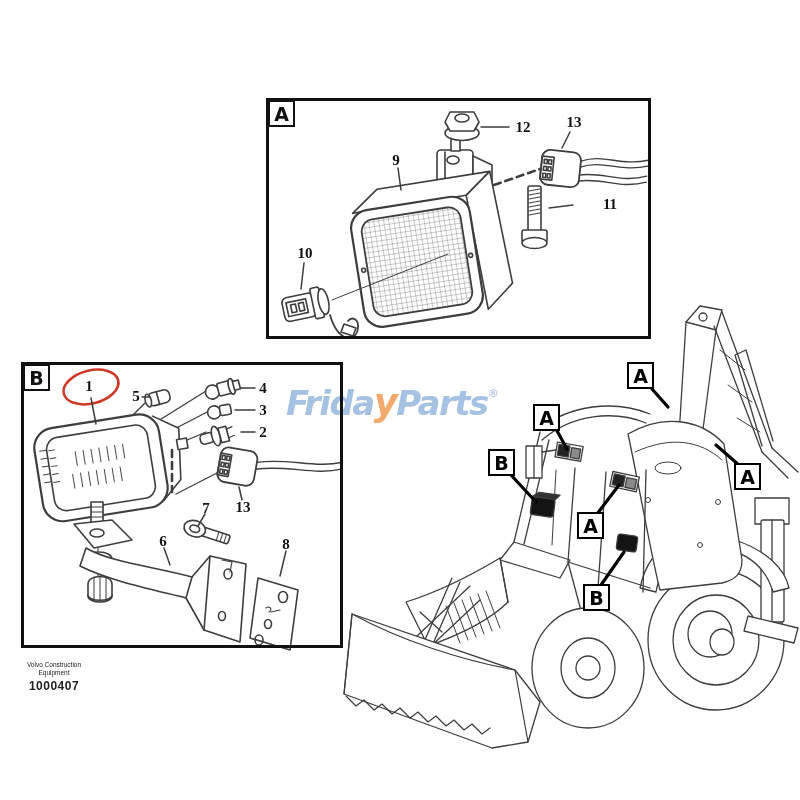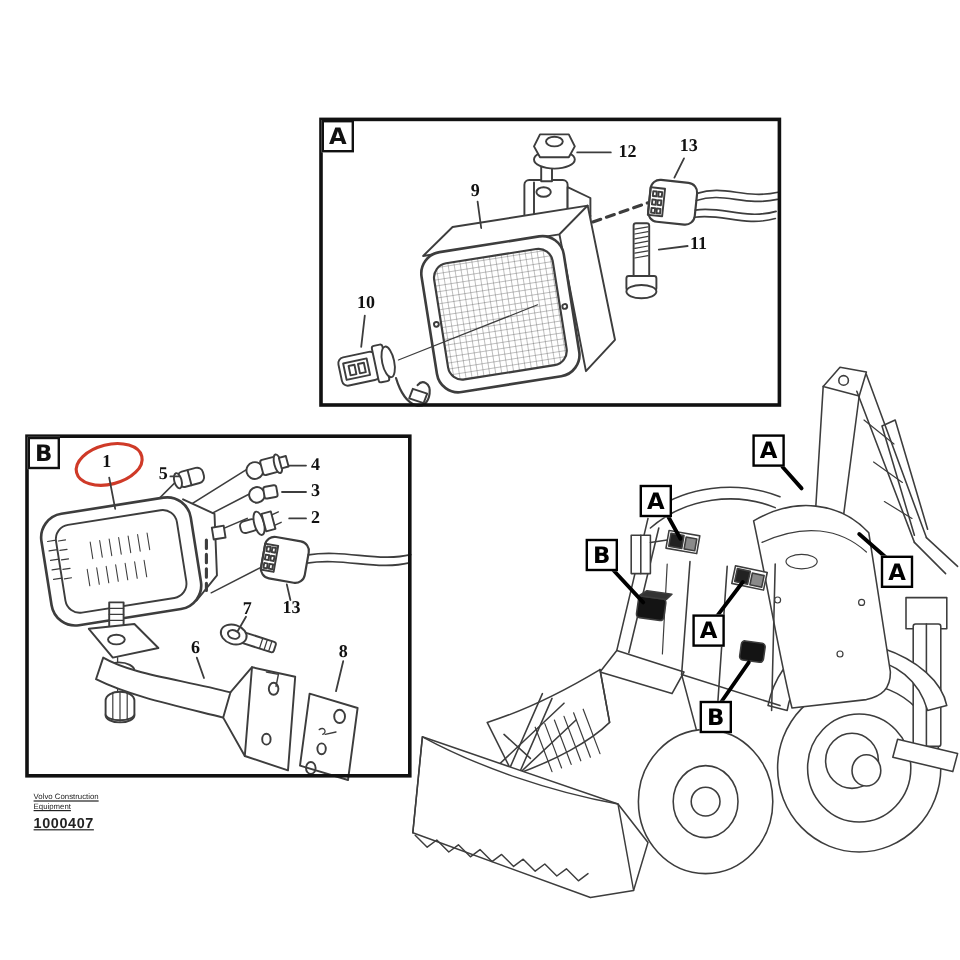--- a/index.html
+++ b/index.html
@@ -16,29 +16,30 @@
     font-size:15px; color:#111; font-family:Liberation Serif, serif; letter-spacing:0; }
   .callout-box { position:absolute; z-index:4; width:27px; height:27px; border:2.5px solid #000;
     background:#fff; display:flex; align-items:center; justify-content:center;
     font-weight:bold; font-size:19px; color:#000; font-family:"DejaVu Sans","Liberation Sans",sans-serif; }
   #logo { position:absolute; left:286px; top:381px; z-index:1; white-space:nowrap;
     font-style:italic; font-weight:bold; font-size:34px; letter-spacing:-1.5px;
     font-family:"DejaVu Sans","Liberation Sans",sans-serif; }
   #logo .blue { color:#a6c2e2; }
   #logo .orange { color:#f2a96d; font-size:37px; }
   #logo .reg { color:#b3c8e6; font-size:11px; vertical-align:18px; font-style:normal; letter-spacing:0; }
-  #footer-block { position:absolute; left:28px; top:661px; width:84px; z-index:4; color:#222;text-decoration:underline; }
+  #footer-block { position:absolute; left:12px; top:661px; width:84px; z-index:4; text-align:center; color:#222; }
   #footer-block .co { font-size:6.5px; line-height:8px; }
   #footer-block .num { font-size:12px; font-weight:bold; margin-top:2px; letter-spacing:0.5px; }
 </style>
 </head>
 <body>
 
 <div id="stage">
 
+  <div id="logo"><span class="blue">Frida</span><span class="orange">y</span><span class="blue">Parts</span><span class="reg">®</span></div>
 
   <svg id="art" width="800" height="800" viewBox="0 0 800 800">
     <defs>
       <pattern id="mesh" width="5" height="5" patternUnits="userSpaceOnUse">
         <path d="M0 0H5M0 0V5" stroke="#666" stroke-width="0.7" fill="none"></path>
       </pattern>
     </defs>
     <g stroke="#3d3d3d" stroke-width="1.6" fill="none" stroke-linejoin="round" stroke-linecap="round">
 
       <g>
@@ -288,21 +289,21 @@
     </g>
   </svg>
 
   <div id="frame-a" class="frame"></div>
   <div id="frame-b" class="frame"></div>
   <div class="corner-label" style="left:268px;top:100px;">A</div>
   <div class="corner-label" style="left:23px;top:364px;">B</div>
 
   <span class="part-label" style="left:396px;top:160px;">9</span>
   <span class="part-label" style="left:305px;top:253px;">10</span>
-  <span class="part-label" style="left:582px;top:204px;">11</span>
+  <span class="part-label" style="left:610px;top:204px;">11</span>
   <span class="part-label" style="left:523px;top:127px;">12</span>
   <span class="part-label" style="left:574px;top:122px;">13</span>
 
   <span class="part-label" style="left:89px;top:386px;">1</span>
   <span class="part-label" style="left:263px;top:432px;">2</span>
   <span class="part-label" style="left:263px;top:410px;">3</span>
   <span class="part-label" style="left:263px;top:388px;">4</span>
   <span class="part-label" style="left:136px;top:396px;">5</span>
   <span class="part-label" style="left:163px;top:541px;">6</span>
   <span class="part-label" style="left:206px;top:508px;">7</span>

